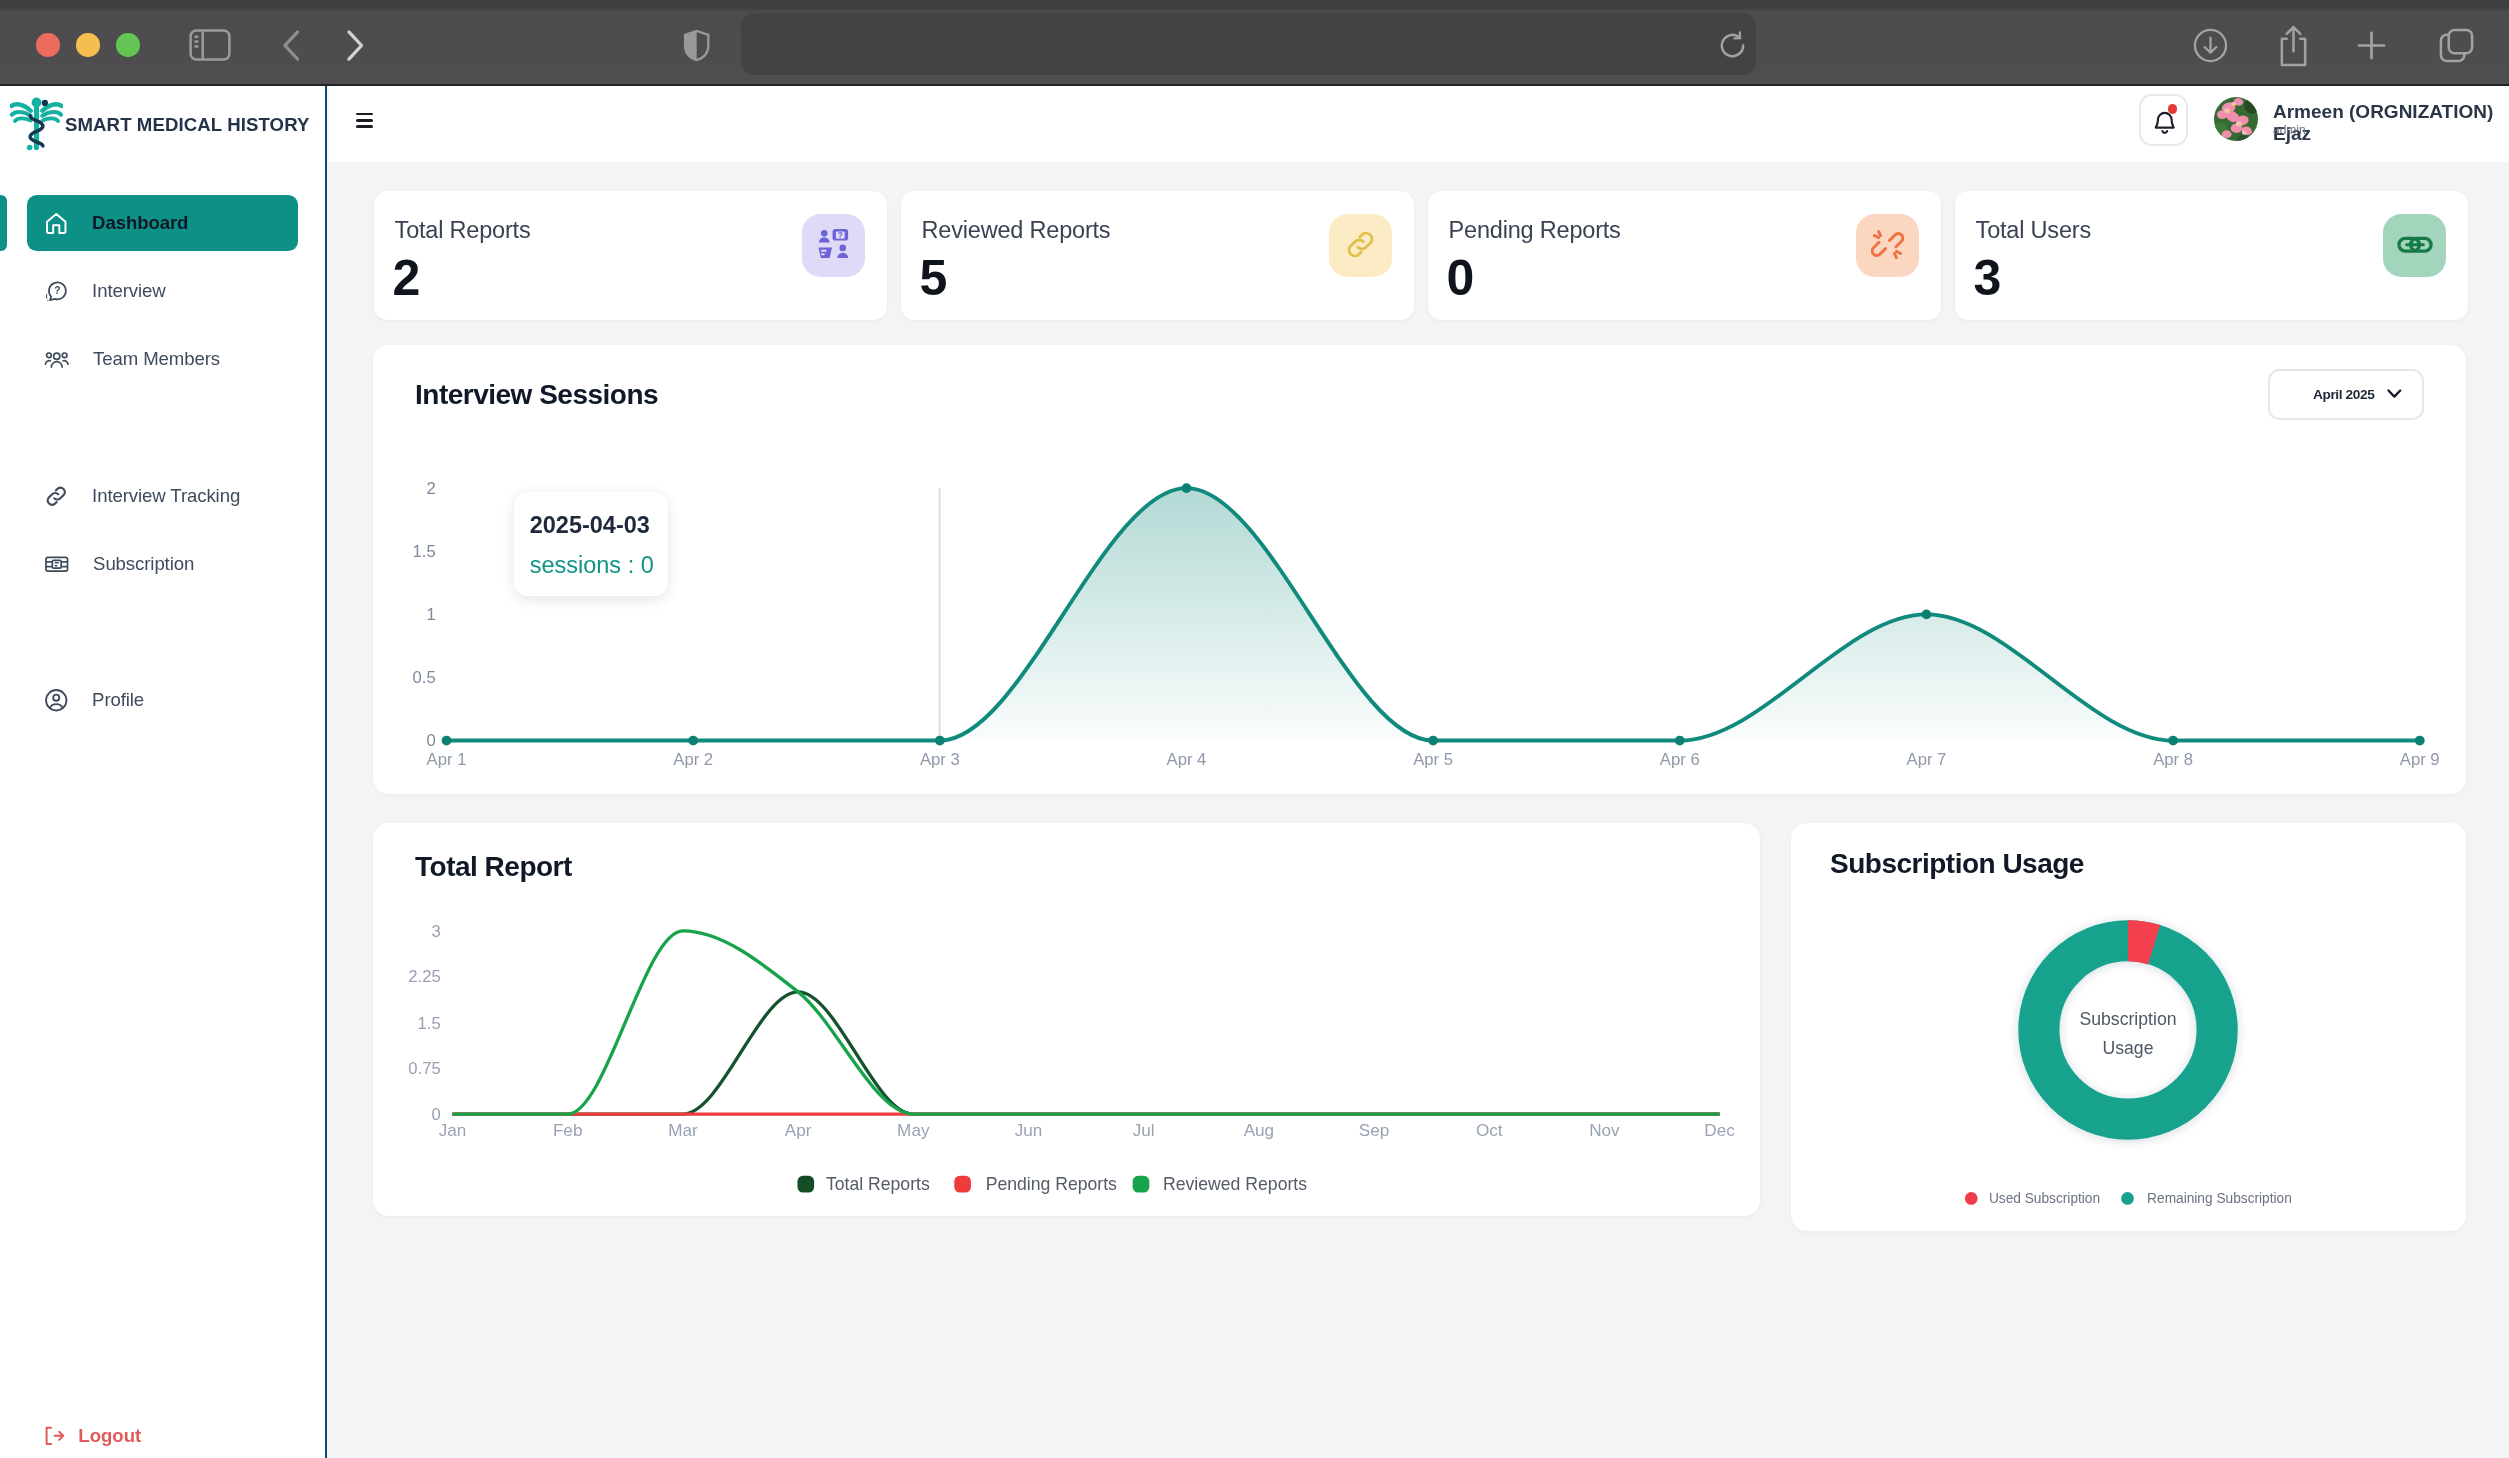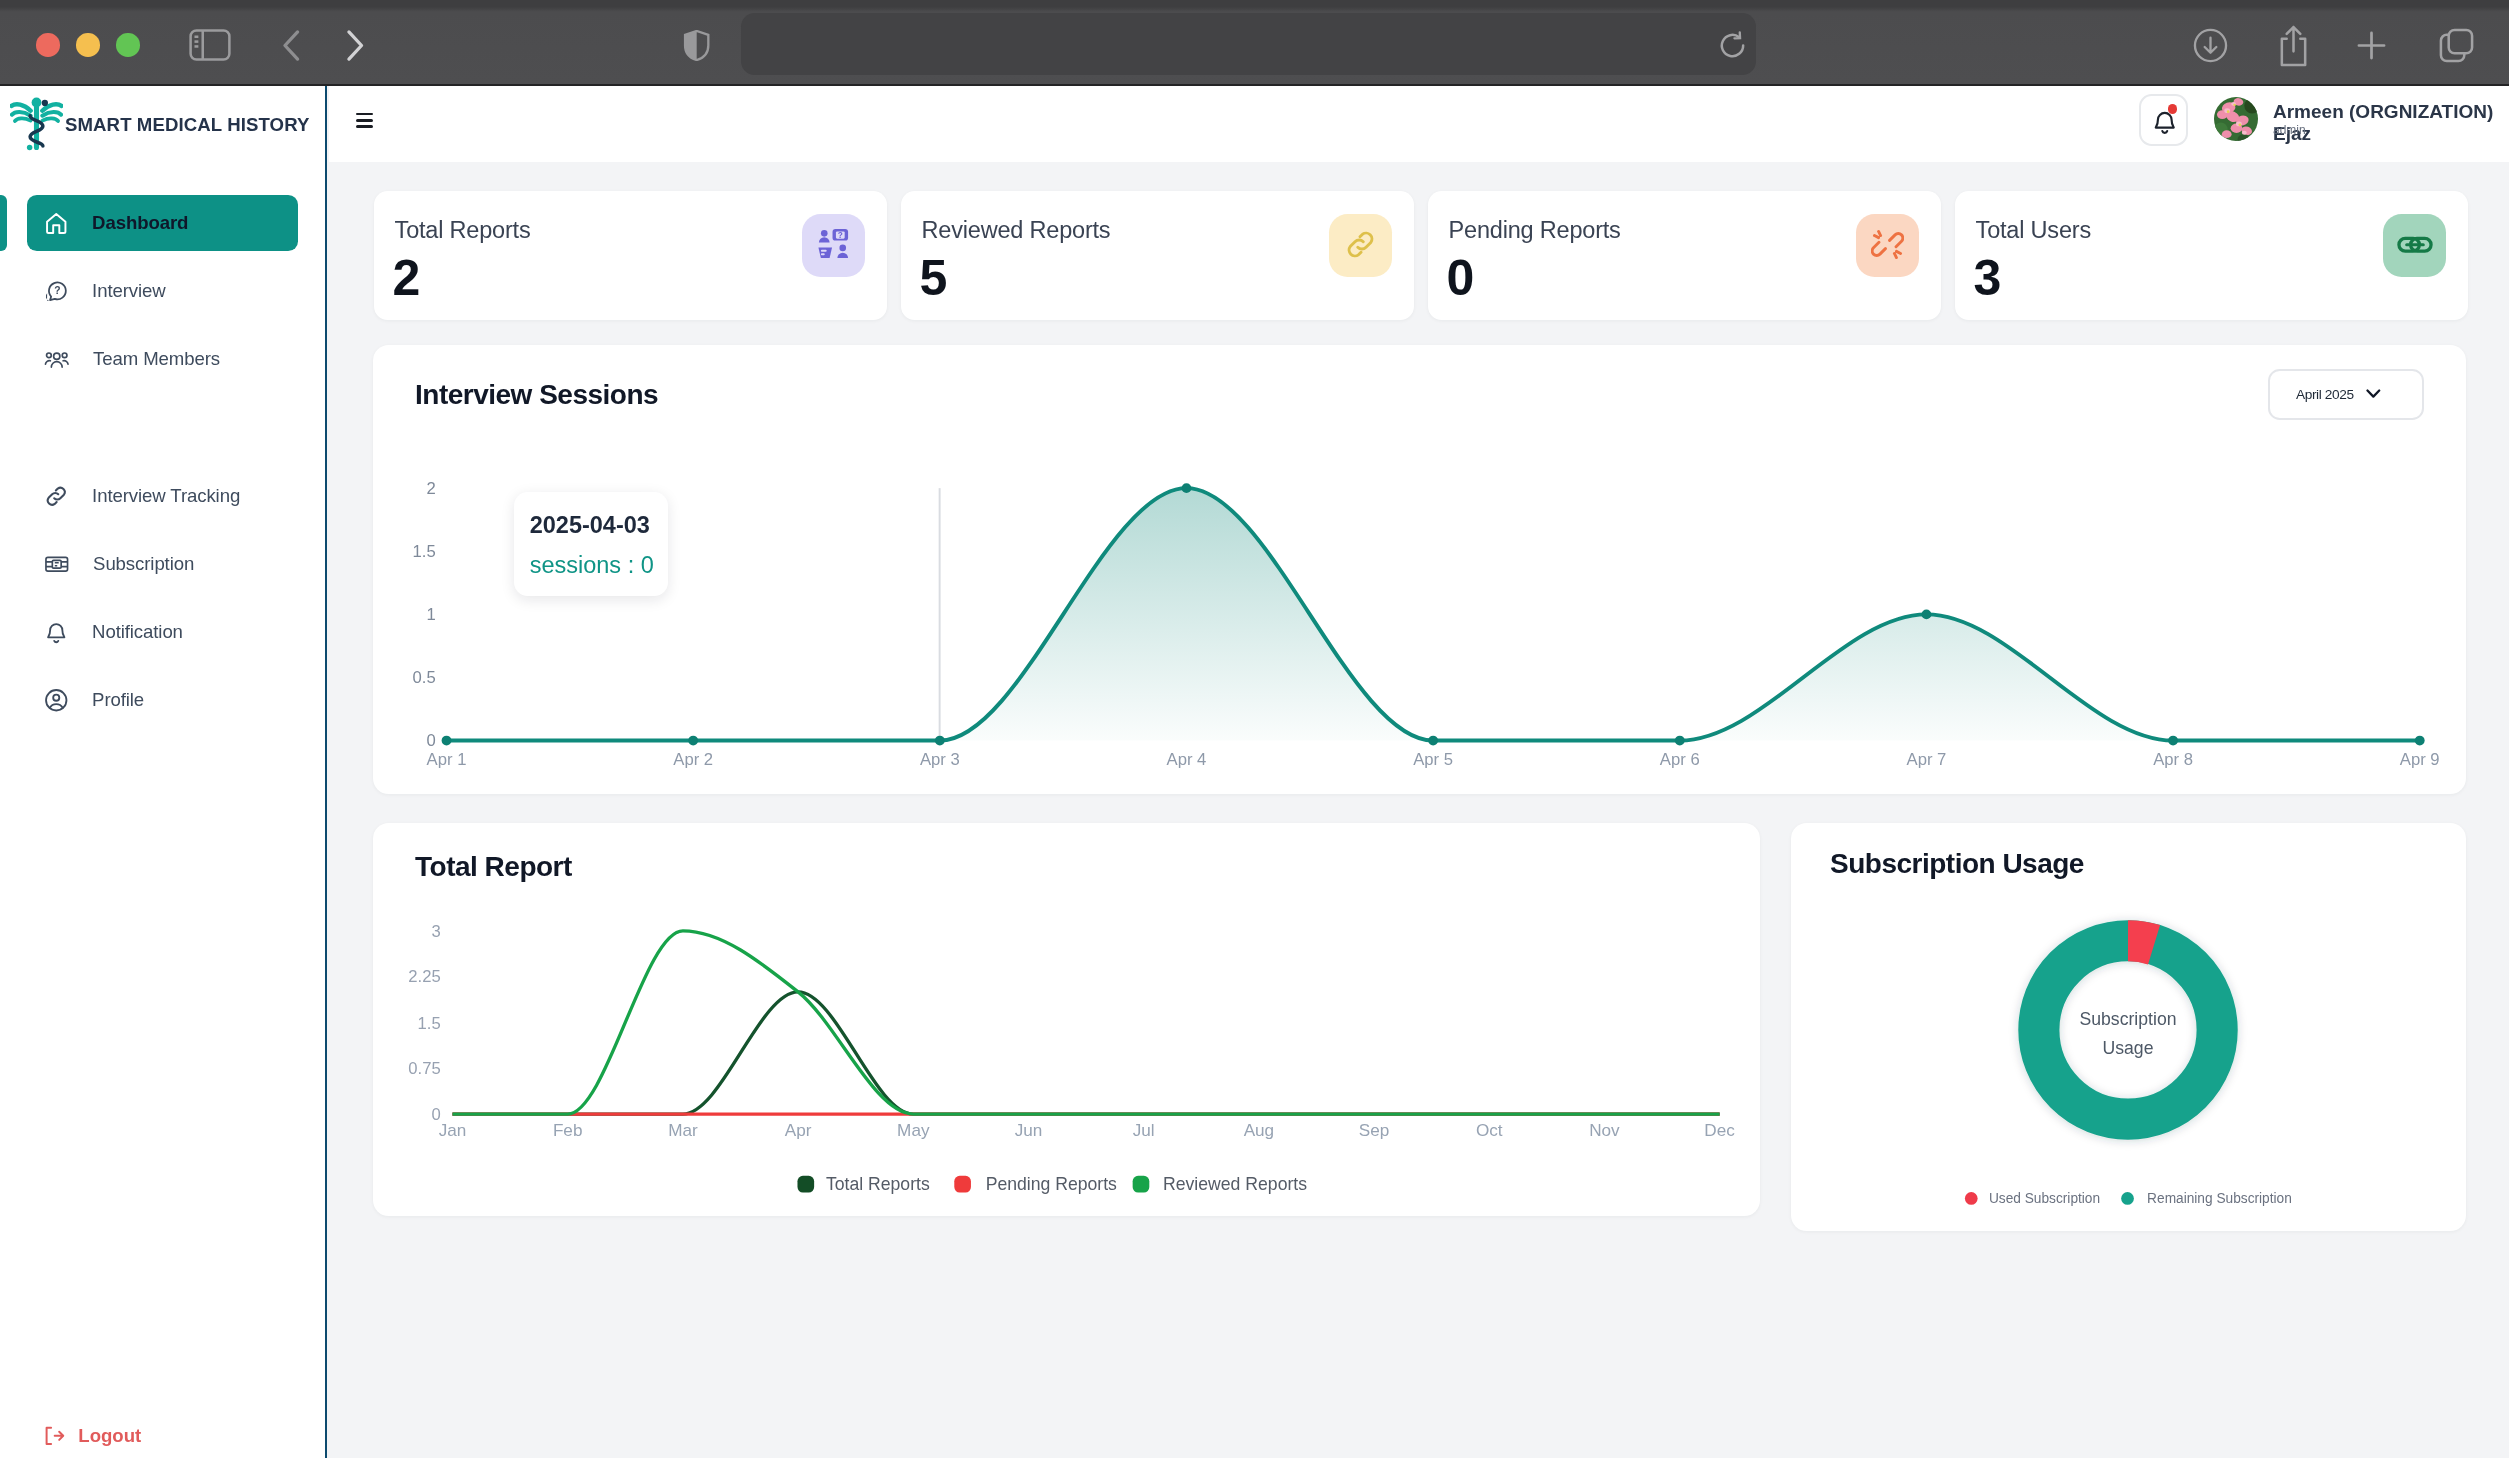--- a/index.html
+++ b/index.html
@@ -131,27 +131,20 @@
       <span>Interview Tracking</span>
   </div>
   <div class="mi" style="top:450px">
     <svg width="25.5" height="24.5" viewBox="0 0 26 24" fill="none" stroke="#3e4b5d" stroke-width="1.7" stroke-linejoin="round">
       <rect x="2" y="5" width="22" height="14" rx="2"></rect>
       <rect x="8.5" y="8" width="9" height="8" rx="1.2"></rect>
       <path d="M2 9.5 h6.5 M17.5 9.5 H24 M2 14.5 h6.5 M17.5 14.5 H24 M11 10.5 h4 M11 13.5 h2.5"></path>
     </svg>
       <span>Subscription</span>
   </div>
-  <div class="mi" style="top:518px">
-    <svg width="24.5" height="24.5" viewBox="0 0 24 24" fill="none" stroke="#3e4b5d" stroke-width="1.8" stroke-linecap="round" stroke-linejoin="round">
-      <path d="M6 10 a6 6 0 0 1 12 0 c0 5 2 6 2 7 H4 c0-1 2-2 2-7Z"></path>
-      <path d="M10 20.5 a2.2 2.2 0 0 0 4 0"></path>
-    </svg>
-      <span>Notification</span>
-  </div>
   <div class="mi" style="top:586px">
     <svg width="24.5" height="24.5" viewBox="0 0 24 24" fill="none" stroke="#3e4b5d" stroke-width="1.8" stroke-linecap="round">
       <circle cx="12" cy="12" r="10"></circle>
         <circle cx="12" cy="9.5" r="3"></circle>
       <path d="M5.5 19.5 a7.5 7.5 0 0 1 13 0"></path>
     </svg>
       <span>Profile</span>
   </div>
   <div id="logout">
     <svg width="21.6" height="21.6" viewBox="0 0 24 24" fill="none" stroke="#e15b5b" stroke-width="2.2" stroke-linecap="round" stroke-linejoin="round">
@@ -249,21 +242,21 @@
     <svg style="position:absolute;left:13.7px;top:18.6px" width="36" height="25.5" viewBox="0 0 37 26" fill="none" stroke="#157a47" stroke-width="3.4" stroke-linecap="round">
       <rect x="2" y="6.5" width="21" height="13" rx="6.5"></rect>
       <rect x="14" y="6.5" width="21" height="13" rx="6.5"></rect>
       <line x1="10" y1="13" x2="27" y2="13" stroke-width="3.2"></line>
     </svg>
   </div>
 </div>
 <div class="card" style="left:373px;top:345px;width:2093px;height:449px">
   <div class="ctitle" style="left:42px;top:36px">Interview Sessions</div>
   <div style="position:absolute;left:1895px;top:23.5px;width:156px;height:51px;border:2px solid #e4e6ea;border-radius:11.8px;display:flex;align-items:center">
-    <span style="margin-left:26px;font-size:13.7px;font-weight:400;color:#1f2937;letter-spacing:-0.4px">April 2025</span>
+    <span style="margin-left:43px;font-size:13.7px;font-weight:700;color:#1f2937;letter-spacing:-0.4px">April 2025</span>
     <svg style="margin-left:12.7px" width="14.7" height="9.8" viewBox="0 0 15 10" fill="none" stroke="#111827" stroke-width="2.3" stroke-linecap="round" stroke-linejoin="round">
         <path d="M1.5 1.5 L7.5 7.8 L13.5 1.5"></path>
       </svg>
   </div>
   <svg style="position:absolute;left:0;top:0" width="2093" height="449" viewBox="0 0 2135 458">
     <defs>
       <linearGradient id="gfill" x1="0" y1="0" x2="0" y2="1">
         <stop offset="0" stop-color="#11897b" stop-opacity="0.32"></stop>
         <stop offset="1" stop-color="#11897b" stop-opacity="0.02"></stop>
       </linearGradient>

